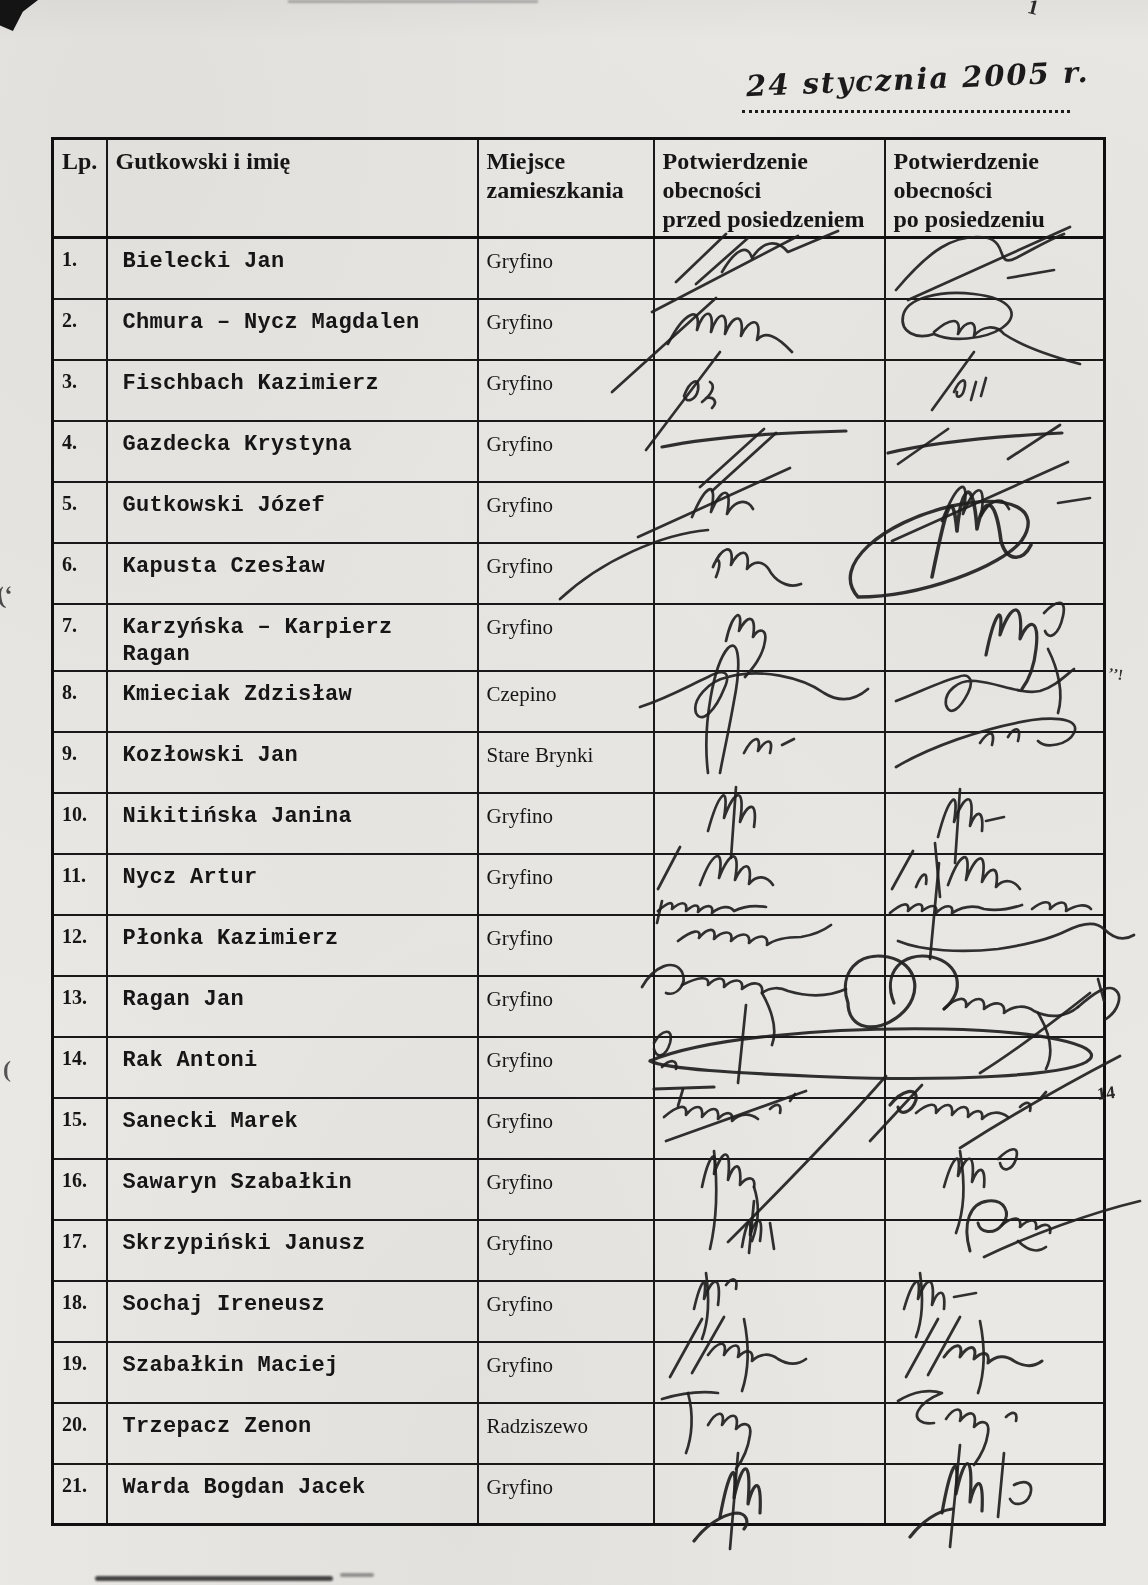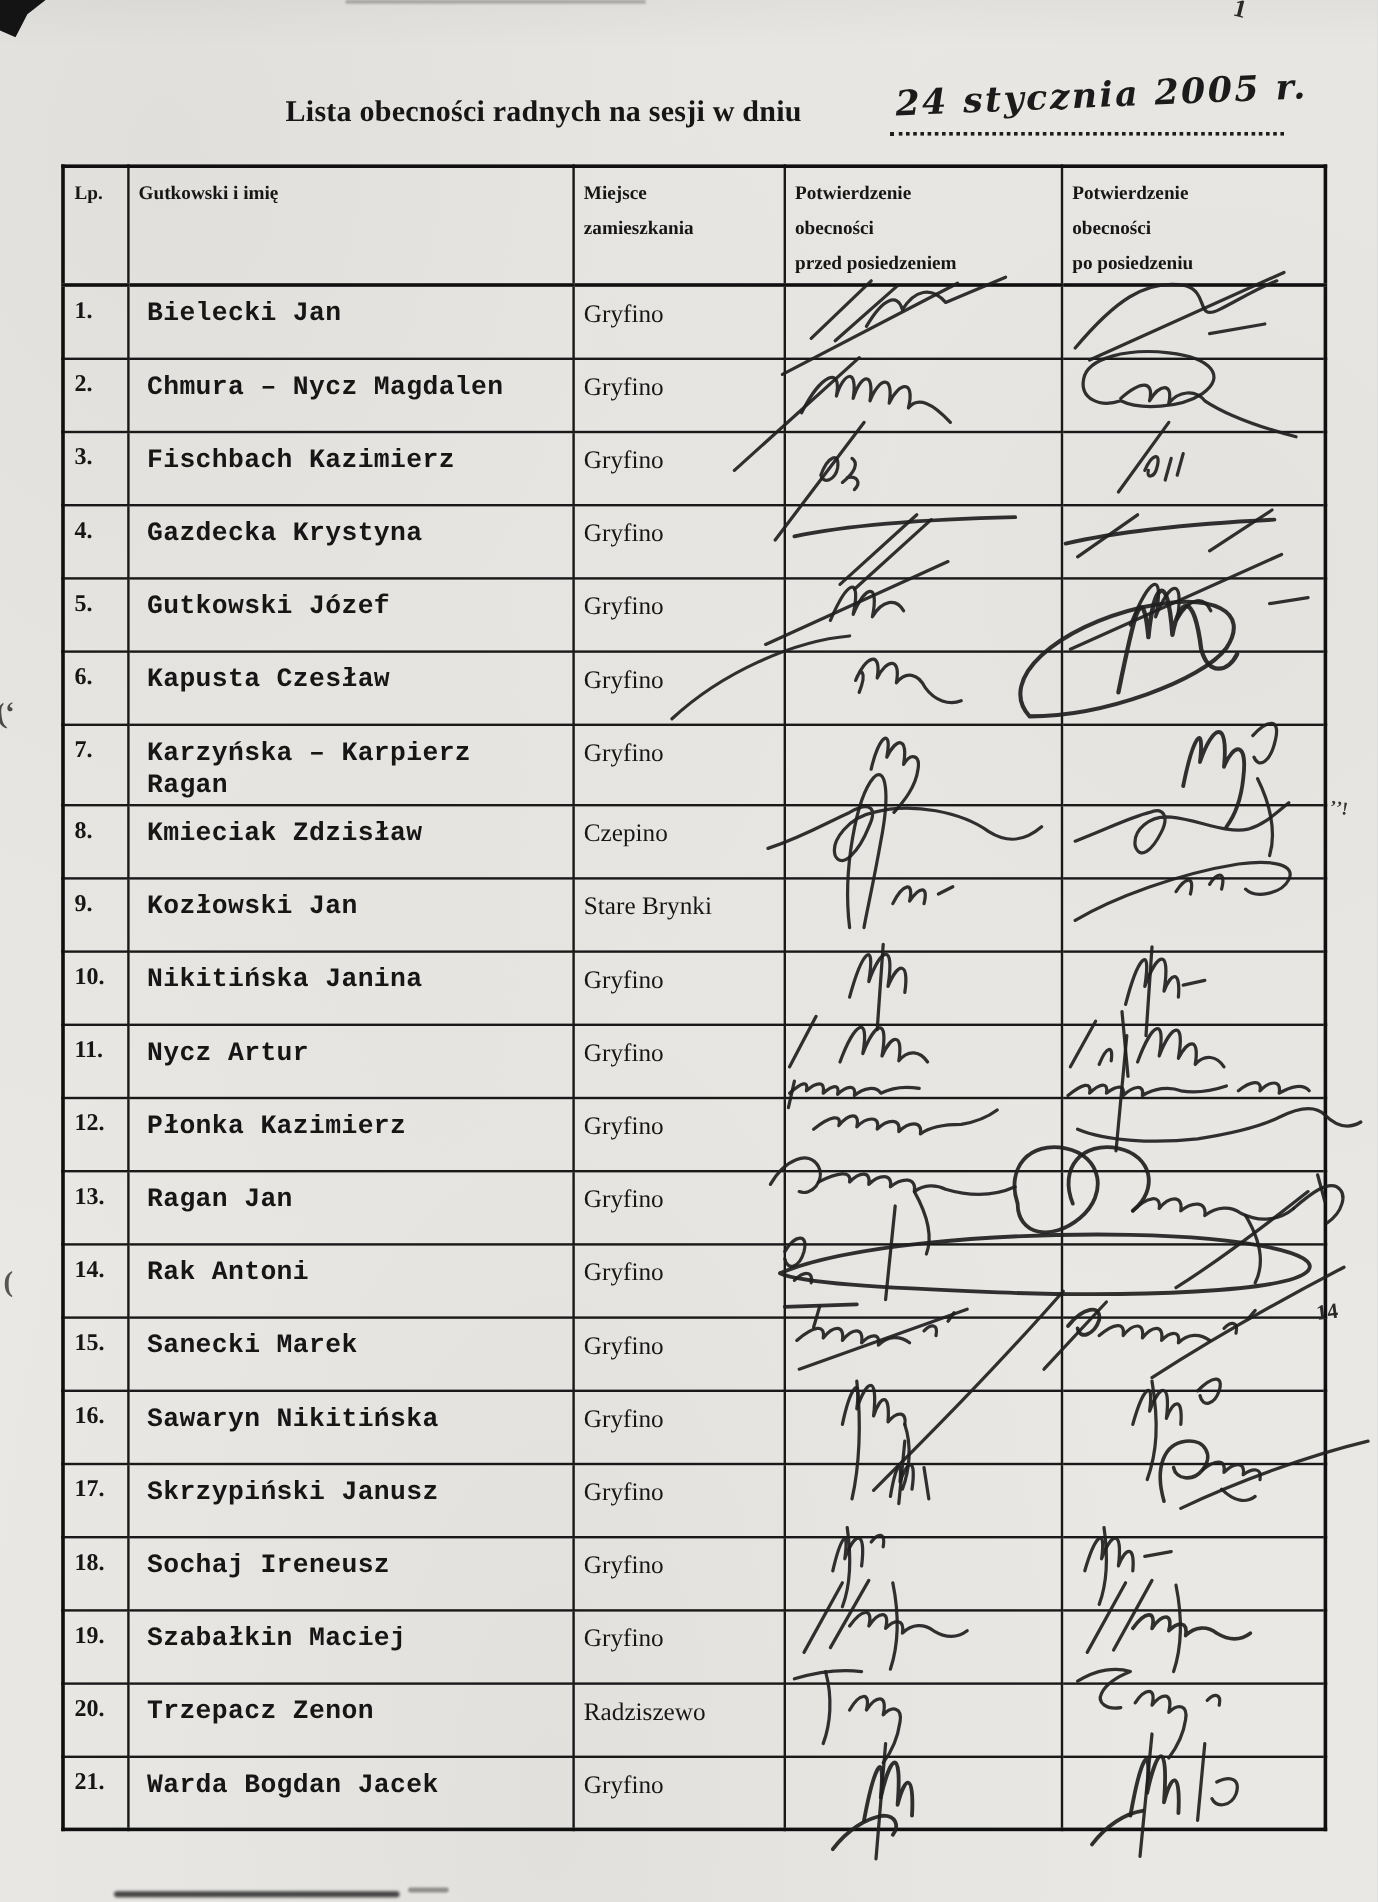--- a/index.html
+++ b/index.html
@@ -25,21 +25,21 @@
   }
   
   table.att{
     position:absolute;left:51px;top:137px;width:1052px;
     border-collapse:collapse;table-layout:fixed;
     border:3px solid #101010;
   }
   table.att th, table.att td{border:2px solid #191919;overflow:hidden;}
   table.att thead th{
     border-bottom:3px solid #101010;
-    font-size:16px;font-weight:bold;text-align:left;vertical-align:top;
+    font-size:24px;font-weight:bold;text-align:left;vertical-align:top;
     padding:7px 2px 2px 8px;height:85px;box-sizing:border-box;margin-top:19px;
   }
   .hl{display:block;line-height:29px;white-space:nowrap;}
   tbody tr{height:61px;}
   td.c-lp{font-size:20px;font-weight:bold;vertical-align:top;padding:9px 0 0 8px;}
   td.c-name{font-size:22px;font-weight:bold;vertical-align:top;padding:10px 0 0 15px;letter-spacing:.3px;white-space:nowrap;font-family:Liberation Mono, monospace;}
   td.c-name .l2{line-height:30px;}
   td.c-res{font-size:21px;font-weight:normal;vertical-align:top;padding:10px 0 0 8px;white-space:nowrap;}
   td.c-sig{background:transparent;}
   
@@ -61,21 +61,20 @@
 <body>
 
 <div class="page">
 
   <div class="blob"></div>
   <div class="top-streak"></div>
   <div class="smudge-a"></div>
   <div class="smudge-b"></div>
 
   <div class="title-row">
-    <span class="title">Lista obecności radnych na sesji w dniu</span>
     <span class="dots"></span>
     <span class="hand-date">24 stycznia 2005 r.</span>
   </div>
 
   <table class="att">
     <colgroup>
       <col style="width:54px">
         <col style="width:371px">
         <col style="width:176px">
       <col style="width:231px">
@@ -238,21 +237,21 @@
           <td class="c-name">
             <div>Sanecki  Marek</div>
           </td>
           <td class="c-res">Gryfino</td>
           <td class="c-sig"></td>
           <td class="c-sig"></td>
         </tr>
         <tr>
           <td class="c-lp">16.</td>
           <td class="c-name">
-            <div>Sawaryn Nikitińska</div>
+            <div>Sawaryn Szabałkin</div>
           </td>
           <td class="c-res">Gryfino</td>
           <td class="c-sig"></td>
           <td class="c-sig"></td>
         </tr>
         <tr>
           <td class="c-lp">17.</td>
           <td class="c-name">
             <div>Skrzypiński Janusz</div>
           </td>

